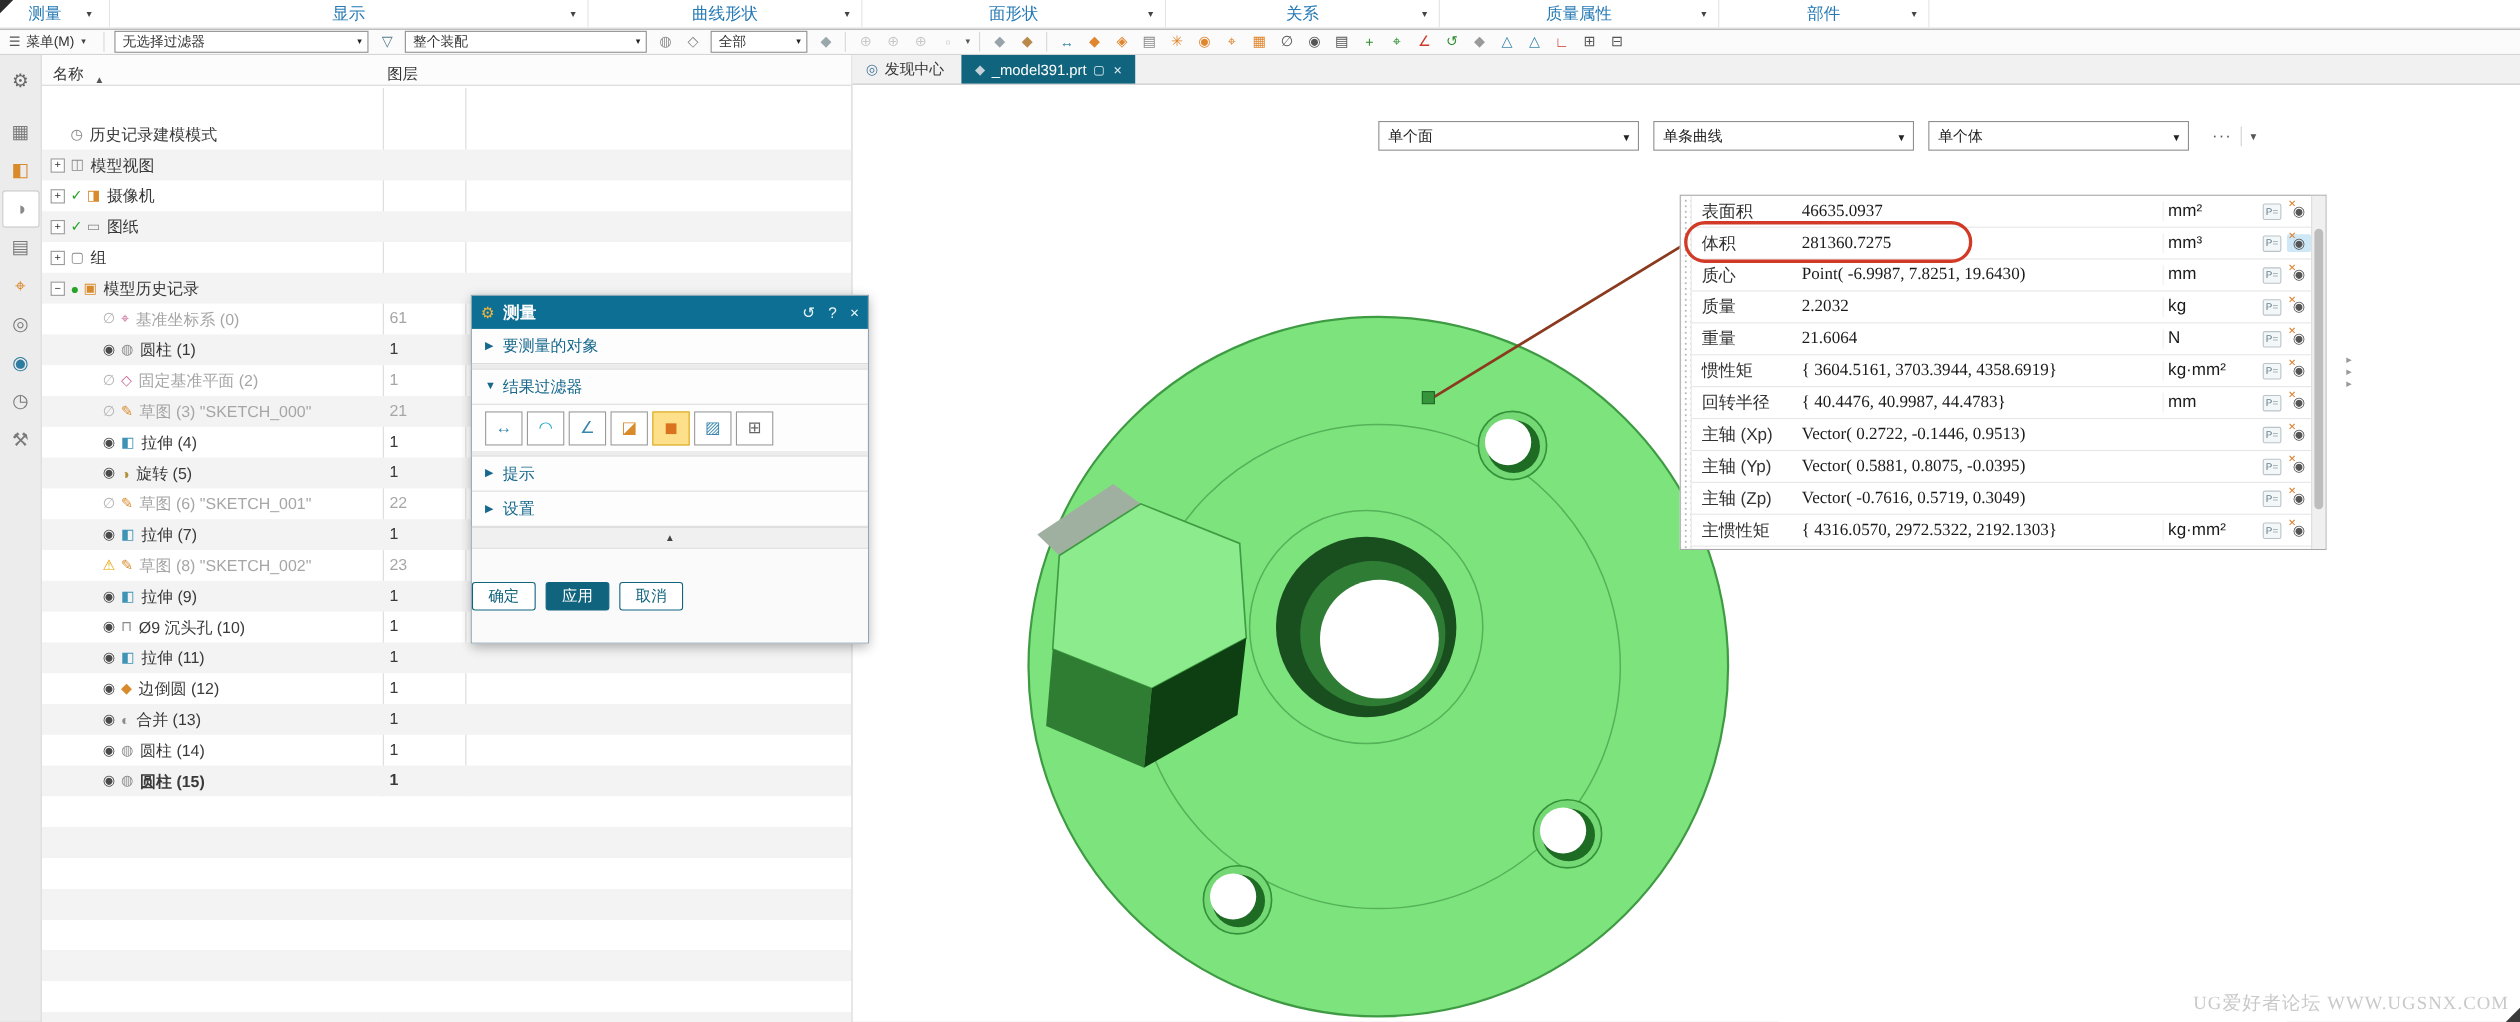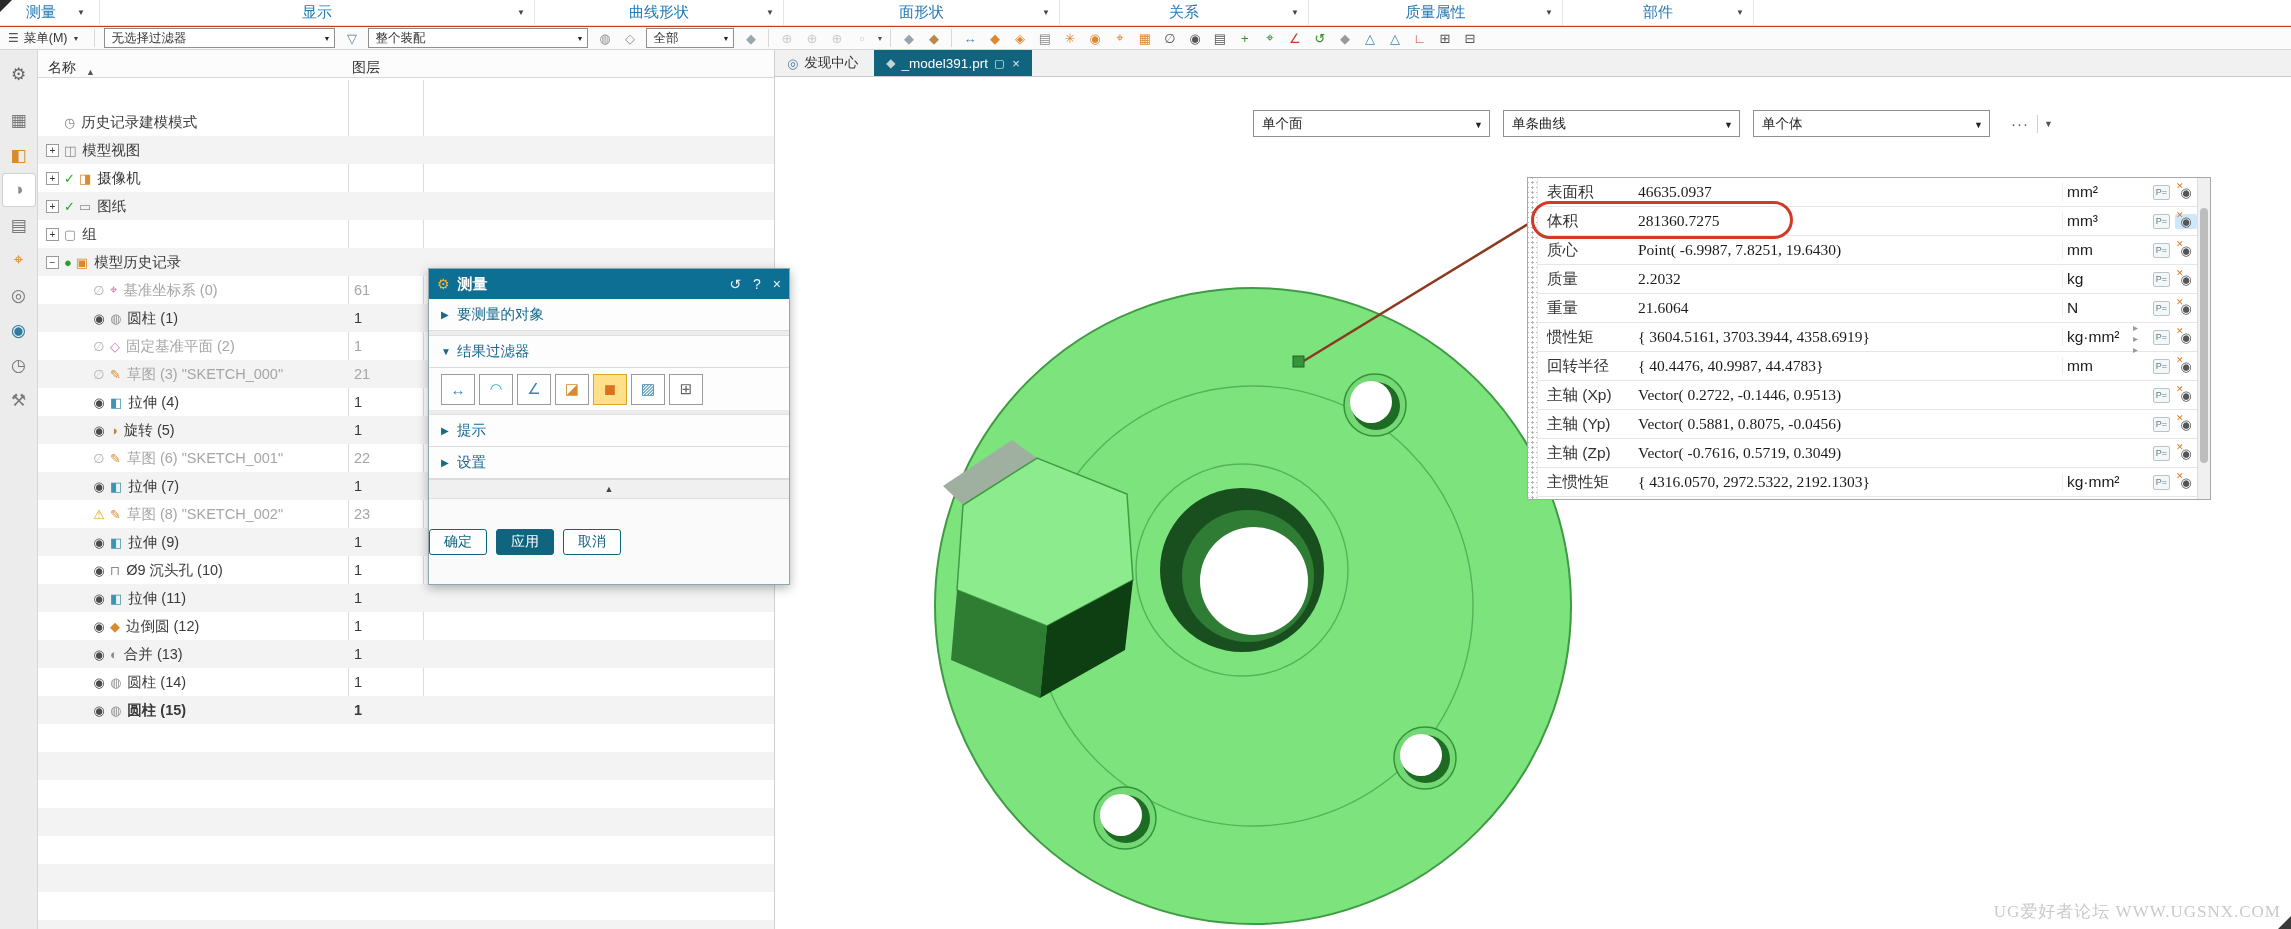--- a/index.html
+++ b/index.html
@@ -1,17 +1,17 @@
 <!DOCTYPE html>
 <html><head>
 <meta charset="utf-8">
 <style>
   html,body{margin:0;padding:0;background:#dfe3e6;}
   *{box-sizing:border-box;font-family:"Liberation Sans","DejaVu Sans",sans-serif;}
-  .app{position:relative;width:2291px;height:929px;background:#c2410c;overflow:hidden;}
+  .app{position:relative;width:2291px;height:929px;background:#a3a3a3;overflow:hidden;}
 
   
   .ribbon{position:absolute;left:0;top:0;width:2291px;height:26px;background:#fff;border-bottom:1px solid #e0e0e0;display:flex;}
   .rtab{position:relative;display:flex;align-items:center;justify-content:center;border-right:1px solid #e4e4e4;height:100%;}
   .rtab:nth-of-type(1){width:100px;justify-content:flex-start;padding-left:26px;}
   .rtab:nth-of-type(2){width:435px;}
   .rtab:nth-of-type(3){width:249px;}
   .rtab:nth-of-type(4){width:276px;}
   .rtab:nth-of-type(5){width:249px;}
   .rtab:nth-of-type(6){width:254px;}
@@ -84,21 +84,21 @@
 
   .selbar{position:absolute;left:478px;top:60px;display:flex;align-items:center;z-index:4;}
   .sel-combo{position:relative;width:237px;height:27px;background:#fff;border:1px solid #8f8f8f;display:flex;align-items:center;padding:0 20px 0 8px;font-size:13.5px;color:#222;margin-right:13px;}
   .sel-combo .combo-caret{position:absolute;right:6px;top:9px;font-size:9px;color:#222;}
   .more-btn{font-size:15px;color:#555;padding:0 8px;letter-spacing:1px;}
   .mini-caret{font-size:9px;color:#555;border-left:1px solid #d0d0d0;padding:4px 6px;}
 
   .part-svg{position:absolute;left:0;top:0;z-index:1;}
 
   
-  .results{position:absolute;left:752px;top:127px;width:684px;height:323px;background:#fff;border:1px solid #a8a8a8;z-index:2;display:flex;}
+  .results{position:absolute;left:752px;top:127px;width:588px;height:323px;background:#fff;border:1px solid #a8a8a8;z-index:2;display:flex;}
   .drag-strip{width:10px;background-image:radial-gradient(#b8b8b8 1px,transparent 1.3px);background-size:5px 5px;background-position:2px 2px;border-right:1px solid #e8e8e8;}
   .res-rows{flex:1;position:relative;}
   .res-row{display:flex;align-items:center;height:29px;border-bottom:1px solid #e6e6e6;font-size:15.5px;color:#1a1a1a;}
   .r-label{width:96px;padding-left:9px;flex:none;color:#333;}
   .r-value{flex:1;padding-left:4px;white-space:nowrap;overflow:hidden;font-family:Liberation Serif, serif;}
   .r-unit{width:86px;flex:none;padding-left:4px;border-left:1px solid #eee;}
   .r-icon{width:26px;flex:none;text-align:center;}
   .r-icon.save{font-size:9px;color:#607d8b;border:1px solid #b9c4ca;border-radius:2px;width:17px;height:15px;line-height:13px;margin:0 5px;background:#f4f7f8;}
   .r-icon.eye{position:relative;font-size:13px;color:#555;width:22px;}
   .r-icon.eye i{position:absolute;left:1px;top:-4px;font-style:normal;font-size:9px;color:#e07b20;font-weight:bold;}
@@ -621,21 +621,21 @@
           <div class="res-row">
             <span class="r-label">主轴 (Xp)</span>
             <span class="r-value">Vector( 0.2722, -0.1446, 0.9513)</span>
             <span class="r-unit"></span>
             <span class="r-icon save">P=</span>
             <span class="r-icon eye"><span>◉</span><i>✕</i></span>
           </div>
 
           <div class="res-row">
             <span class="r-label">主轴 (Yp)</span>
-            <span class="r-value">Vector( 0.5881, 0.8075, -0.0456)</span>
+            <span class="r-value">Vector( 0.5881, 0.8075, -0.0395)</span>
             <span class="r-unit"></span>
             <span class="r-icon save">P=</span>
             <span class="r-icon eye"><span>◉</span><i>✕</i></span>
           </div>
 
           <div class="res-row">
             <span class="r-label">主轴 (Zp)</span>
             <span class="r-value">Vector( -0.7616, 0.5719, 0.3049)</span>
             <span class="r-unit"></span>
             <span class="r-icon save">P=</span>

